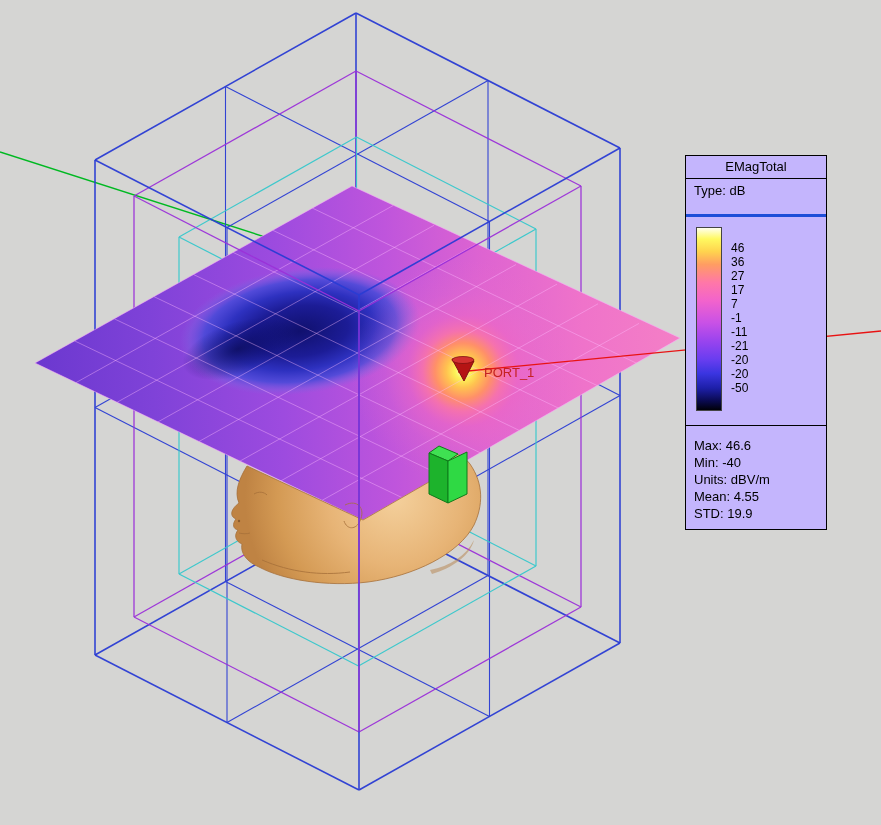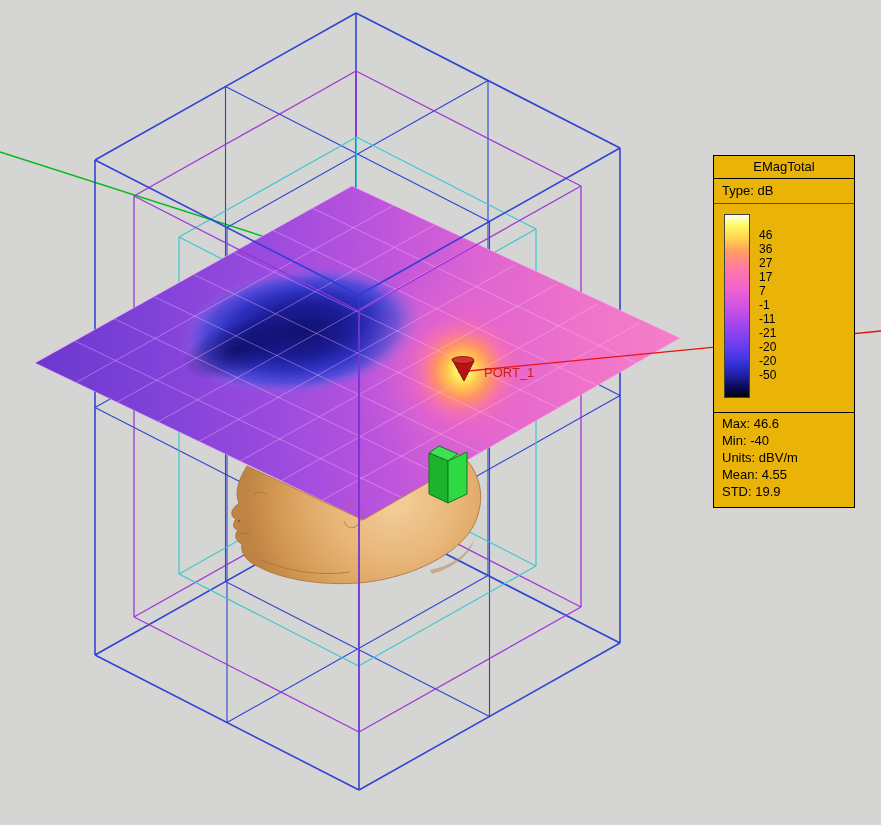--- a/index.html
+++ b/index.html
@@ -3,39 +3,39 @@
 <meta charset="utf-8">
 <style>
   html,body{margin:0;padding:0;}
   .stage{
     position:relative;width:881px;height:825px;
     background:#d5d5d3;overflow:hidden;
     font-family:"Liberation Sans",sans-serif;
   }
   .stage svg{position:absolute;left:0;top:0;}
   .legend{
-    position:absolute;left:713px;top:155px;width:140px;
-    background:#eab308;border:1px solid #000;
+    position:absolute;left:685px;top:155px;width:140px;
+    background:#c4b5fd;border:1px solid #000;
     font-size:13px;color:#000;
   }
   .legend-header{text-align:center;padding:3px 0 4px;border-bottom:1px solid #000;}
-  .legend-type{padding:4px 8px 5px;border-bottom:1px solid #1d4ed8;}
+  .legend-type{padding:4px 8px 16px;border-bottom:3px solid #1d4ed8;}
   .scale-row{display:flex;padding:10px 6px 10px 10px;}
   .colorbar{
     width:24px;height:182px;border:1px solid #444;
     background:linear-gradient(to bottom,
       #ffffee 0%, #fff960 6%, #ffd34e 13%, #ff9d62 20%,
       #ff77a8 30%, #f263cc 40%, #c951e6 52%, #9a44ee 62%,
       #6a3df0 72%, #3a35e0 80%, #1d1fa8 88%, #0a0a50 95%, #000008 100%);
   }
   .ticks{
     display:flex;flex-direction:column;justify-content:center;
     height:194px;margin-top:-6px;margin-left:9px;font-size:12px;
   }
-  .legend-stats{border-top:1px solid #000;padding:2px 8px 7px;line-height:17px;}
+  .legend-stats{border-top:1px solid #000;padding:11px 8px 7px;line-height:17px;}
 </style>
 </head>
 <body>
 
 <div class="stage">
 
   <svg width="881" height="825" viewBox="0 0 881 825">
     <defs>
       <linearGradient id="planeGrad" gradientUnits="userSpaceOnUse" x1="35" y1="363" x2="680" y2="338">
         <stop offset="0%" stop-color="#6b38cf"></stop>

